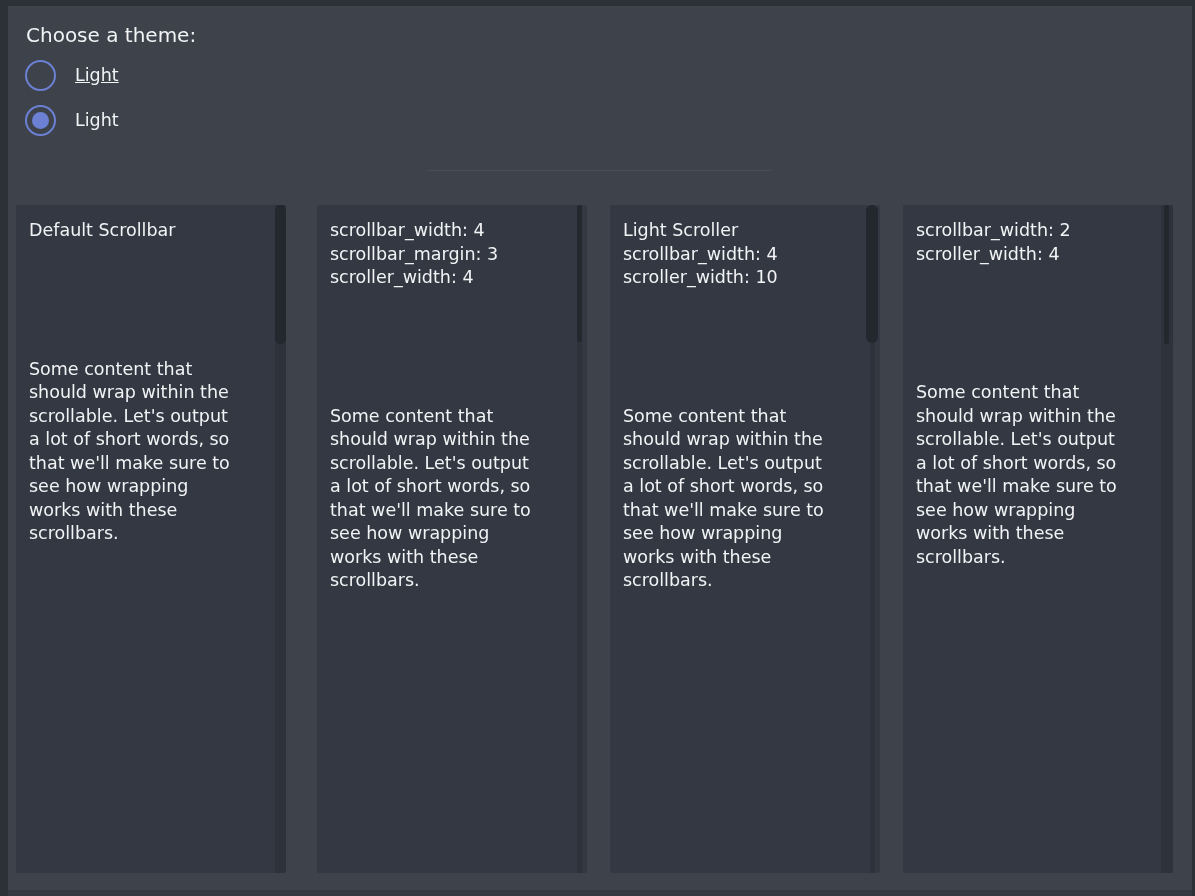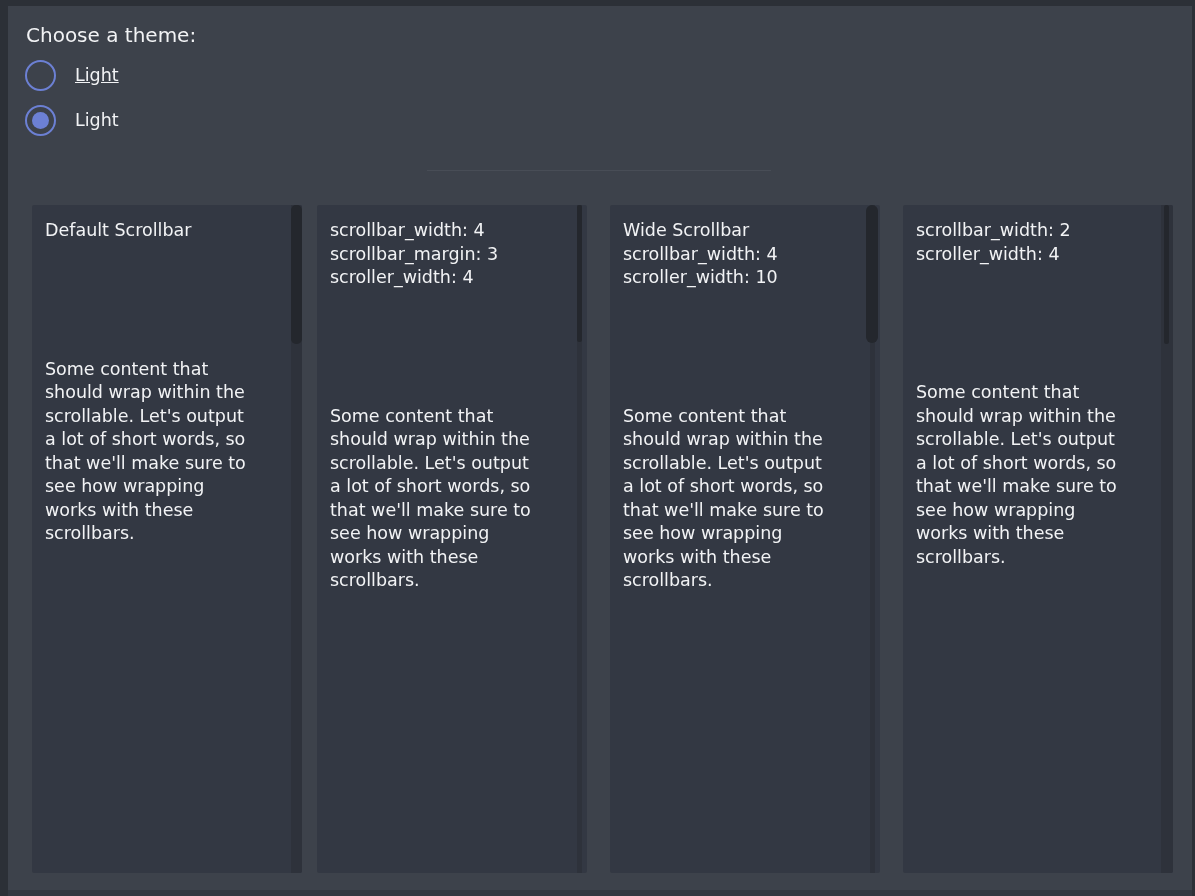--- a/index.html
+++ b/index.html
@@ -116,21 +116,21 @@
 
 <div class="radio-row dark">
   <span class="radio-circle">
       <span class="radio-dot"></span>
     </span>
   <span class="radio-label">Light</span>
 </div>
 
 <div class="divider"></div>
 
-<div class="panel p1" style="left:32px">
+<div class="panel p1" style="left:16px">
   <div class="panel-title">Default Scrollbar</div>
   <div class="panel-params"></div>
   <div class="panel-body">Some content that
 should wrap within the
 scrollable. Let's output
 a lot of short words, so
 that we'll make sure to
 see how wrapping
 works with these
 scrollbars.</div>
@@ -152,21 +152,21 @@
 see how wrapping
 works with these
 scrollbars.</div>
   <div class="sb">
     <div class="sb-track"></div>
     <div class="sb-thumb"></div>
   </div>
 </div>
 
 <div class="panel p3" style="left:610px">
-  <div class="panel-title">Wide Scrollbar</div>
+  <div class="panel-title">Light Scroller</div>
   <div class="panel-params">scrollbar_width: 4
 scroller_width: 10</div>
   <div class="panel-body">Some content that
 should wrap within the
 scrollable. Let's output
 a lot of short words, so
 that we'll make sure to
 see how wrapping
 works with these
 scrollbars.</div>

